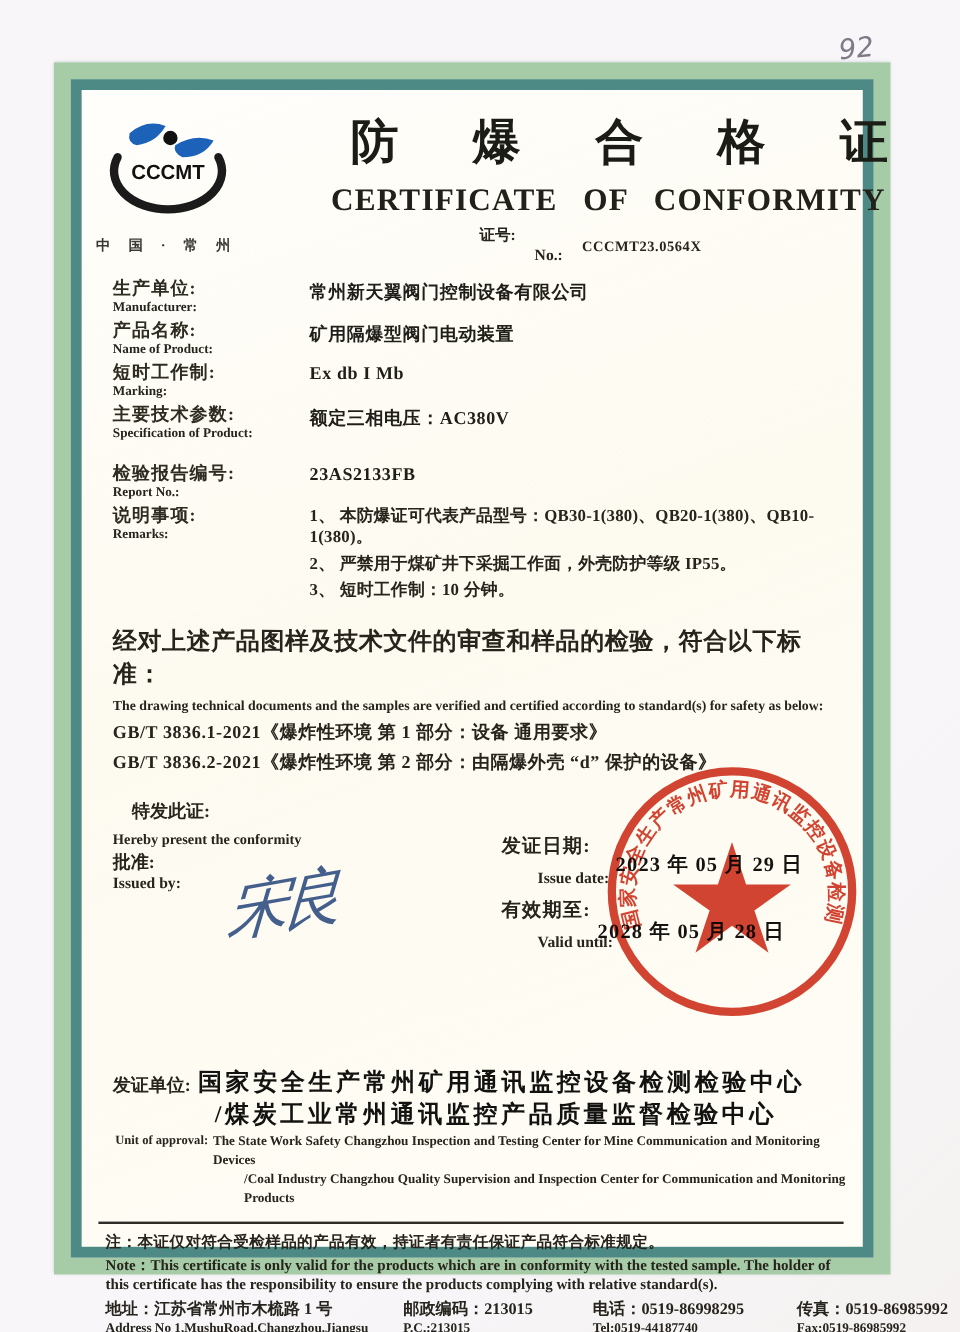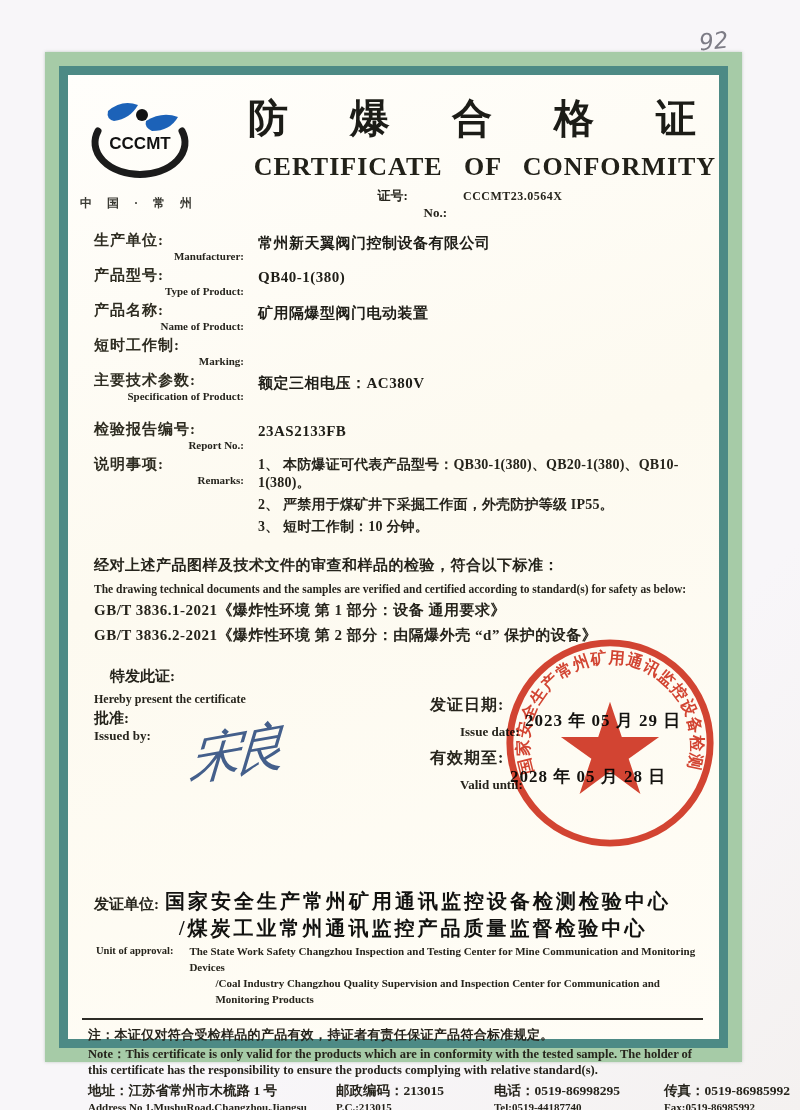--- a/index.html
+++ b/index.html
@@ -31,77 +31,77 @@
   }
 
   .cert-body { position:relative; width:100%; height:100%; padding:10px 14px 0 12px; }
 
   
   .header { position:relative; display:flex; margin-top:4px; }
   .logo-col { width:168px; flex:0 0 168px; text-align:left; padding-top:8px; }
   .logo-mark { display:inline-block; position:relative; width:120px; height:86px; }
   .logo-cn { margin-top:8px; font-size:12px; font-weight:bold; letter-spacing:6px; color:#3a3a33; }
   .title-col { flex:1; text-align:center; padding-top:2px; }
-  .title-cn { font-size:40px; font-weight:bold; letter-spacing:26px; color:#1c1c17; white-space:nowrap; }
+  .title-cn { font-size:40px; font-weight:bold; letter-spacing:26px; color:#1c1c17; white-space:nowrap;margin-left:44px; }
   .title-en { margin-top:6px; font-size:26px; font-weight:bold; word-spacing:14px; letter-spacing:1px; color:#222119; }
-  .certno-row { display:flex; justify-content:center; margin-top:5px; margin-left:-30px; }
+  .certno-row { display:flex; justify-content:center; align-items:center; margin-top:5px; margin-left:-30px; }
   .certno-labels { text-align:left; margin-right:16px; }
   .certno-labels .cn { font-size:13px; font-weight:bold; }
   .certno-labels .en { font-size:13px; font-weight:bold;padding-left:46px; }
   .certno-value { font-size:12px; font-weight:bold; letter-spacing:.5px; padding-top:2px; }
 
   
   .fields { margin-top:10px; margin-left:14px; }
   .frow { display:flex; margin-bottom:4px; }
   .flabels { width:150px; flex:0 0 150px; }
   .flabels .cn { font-size:15px; font-weight:bold; color:#2e2c21; letter-spacing:1px; }
-  .flabels .en { font-size:11px; font-weight:bold; color:#25241d;text-align:right; }
+  .flabels .en { font-size:11px; font-weight:bold; color:#25241d; }
   .fvalue { flex:1; font-size:15px; font-weight:bold; color:#1f1e18; padding-top:3px; padding-left:14px; letter-spacing:.5px; }
   .frow.gap-top { margin-top:18px; }
   .remarks-list { list-style:none; padding-top:1px; }
   .remarks-list li { font-size:14px; font-weight:bold; margin-bottom:4px; letter-spacing:.2px; }
 
   
   .statement { margin:16px 0 0 14px; }
-  .st-cn { font-size:15px; font-weight:bold; letter-spacing:.5px; }
+  .st-cn { font-size:20px; font-weight:bold; letter-spacing:.5px; }
   .st-en { margin-top:8px; font-size:11.5px; font-weight:bold; }
   .st-standard { margin-top:6px; font-size:15px; font-weight:bold; letter-spacing:.5px; }
 
   
   .issue { position:relative; margin:22px 0 0 14px; height:215px; }
   .issue-left { width:330px; }
   .present-cn { font-size:15px; font-weight:bold; }
   .present-en { margin-top:6px; font-size:12px; font-weight:bold; }
   .approve-cn { margin-top:2px; font-size:15px; font-weight:bold; }
   .approve-en { margin-top:0; font-size:13px; font-weight:bold; }
   .signature {
     position:absolute; left:95px; top:52px;
     font-size:52px; color:#2b4a7d;
     transform:rotate(-10deg) skewX(-14deg);
     font-style:italic; opacity:.88; letter-spacing:-6px;
     font-family:"DejaVu Serif",serif;
   }
-  .dates { position:absolute; left:336px; top:28px; width:300px; }
+  .dates { position:absolute; left:324px; top:28px; width:300px; }
   .date-label-cn { font-size:16px; font-weight:bold; letter-spacing:1px; }
   .date-label-en { font-size:13px; font-weight:bold; margin:8px 0 4px 30px; }
   .date-value { position:absolute; font-size:17px; font-weight:bold; letter-spacing:1px; color:#141310; white-space:nowrap; }
   .date-value.issue-d { left:95px; top:14px; }
   .date-value.valid-d { left:80px; top:70px; }
   .dates .valid-cn { margin-top:8px; }
   .stamp { position:absolute; left:408px; top:-32px; width:216px; height:216px; opacity:.92; mix-blend-mode:multiply; pointer-events:none; }
 
   
   .approval { display:flex; margin:6px 0 0 14px; }
   .approval-label { font-size:15px; font-weight:bold; padding-top:7px; white-space:nowrap; }
   .approval-lines { margin-left:6px; }
   .ap-cn { font-size:20px; font-weight:bold; letter-spacing:3px; color:#121210; white-space:nowrap; }
   .ap-cn.second { margin-left:14px; }
   .ap-en-row { display:flex; margin-top:2px; }
   .ap-en-label { font-size:10.5px; font-weight:bold; white-space:nowrap; padding-top:1px; }
-  .ap-en { font-size:11px; font-weight:bold; line-height:1.45; margin-left:16px; }
+  .ap-en { font-size:11px; font-weight:bold; line-height:1.45; margin-left:4px; }
   .ap-en .l2 { margin-left:26px; }
 
   .divider { border-top:2px solid #2d2c26; margin:10px 2px 0 2px; }
 
   
   .notes { margin:6px 8px 0 8px; }
   .note-cn { font-size:13px; font-weight:bold; letter-spacing:.3px; }
   .note-en { font-size:12.5px; font-weight:bold; line-height:1.3; margin-top:2px; }
   .addr-grid { display:grid; grid-template-columns:248px 158px 170px auto; margin-top:4px; }
   .addr-grid .cell-cn { font-size:13.5px; font-weight:bold; white-space:nowrap; }
@@ -149,37 +149,31 @@
         <div class="fields">
           <div class="frow">
             <div class="flabels">
               <div class="cn">生产单位:</div>
               <div class="en">Manufacturer:</div>
             </div>
             <div class="fvalue">常州新天翼阀门控制设备有限公司</div>
           </div>
           <div class="frow">
             <div class="flabels">
-              <div class="cn">产品型号:</div>
-              <div class="en">Type of Product:</div>
-            </div>
-            <div class="fvalue">QB40-1(380)</div>
-          </div>
-          <div class="frow">
-            <div class="flabels">
               <div class="cn">产品名称:</div>
               <div class="en">Name of Product:</div>
             </div>
             <div class="fvalue">矿用隔爆型阀门电动装置</div>
           </div>
           <div class="frow">
             <div class="flabels">
               <div class="cn">短时工作制:</div>
               <div class="en">Marking:</div>
             </div>
+            <div class="fvalue">Ex db I Mb</div>
           </div>
           <div class="frow">
             <div class="flabels">
               <div class="cn">主要技术参数:</div>
               <div class="en">Specification of Product:</div>
             </div>
             <div class="fvalue">额定三相电压：AC380V</div>
           </div>
           <div class="frow gap-top">
             <div class="flabels">
@@ -204,21 +198,21 @@
         <div class="statement">
           <div class="st-cn">经对上述产品图样及技术文件的审查和样品的检验，符合以下标准：</div>
           <div class="st-en">The drawing technical documents and the samples are verified and certified according to standard(s) for safety as below:</div>
           <div class="st-standard">GB/T 3836.1-2021《爆炸性环境  第 1 部分：设备  通用要求》</div>
           <div class="st-standard">GB/T 3836.2-2021《爆炸性环境  第 2 部分：由隔爆外壳 “d” 保护的设备》</div>
         </div>
 
         <div class="issue">
           <div class="issue-left">
             <div class="present-cn" style="margin-top:2px;padding-left:16px;">特发此证:</div>
-            <div class="present-en">Hereby present the certificate</div>
+            <div class="present-en">Hereby present the conformity</div>
             <div class="approve-cn">批准:</div>
             <div class="approve-en">Issued by:</div>
             <div class="signature">宋良</div>
           </div>
 
           <div class="dates">
             <div class="date-label-cn">发证日期:</div>
             <div class="date-value issue-d">2023 年 05 月 29 日</div>
             <div class="date-label-en">Issue date:</div>
             <div class="date-label-cn valid-cn">有效期至:</div>

